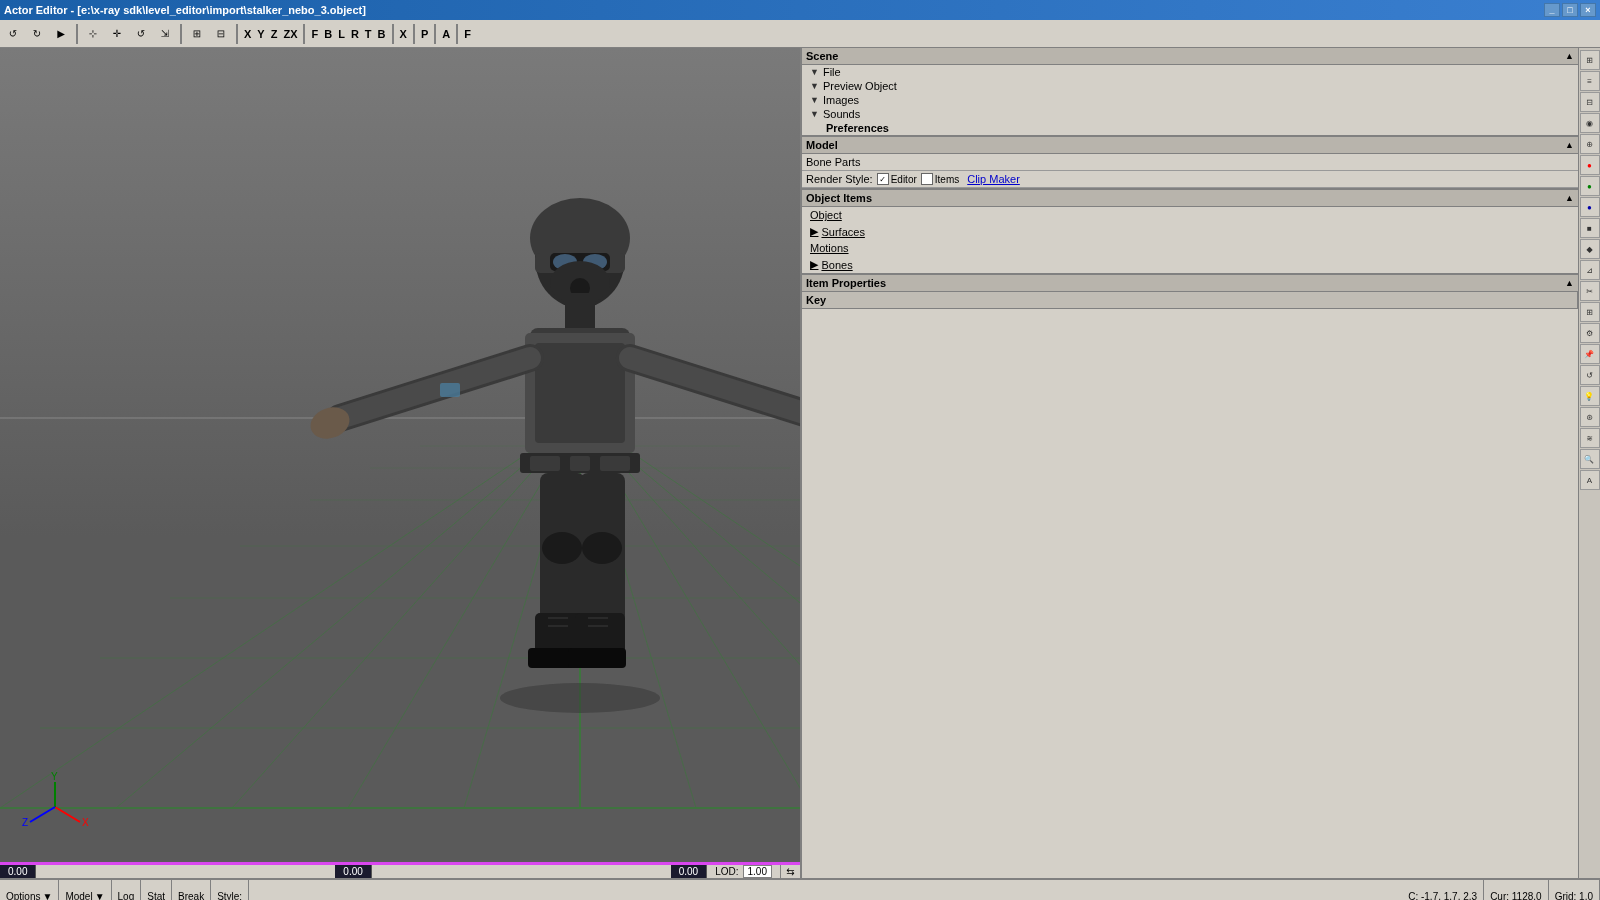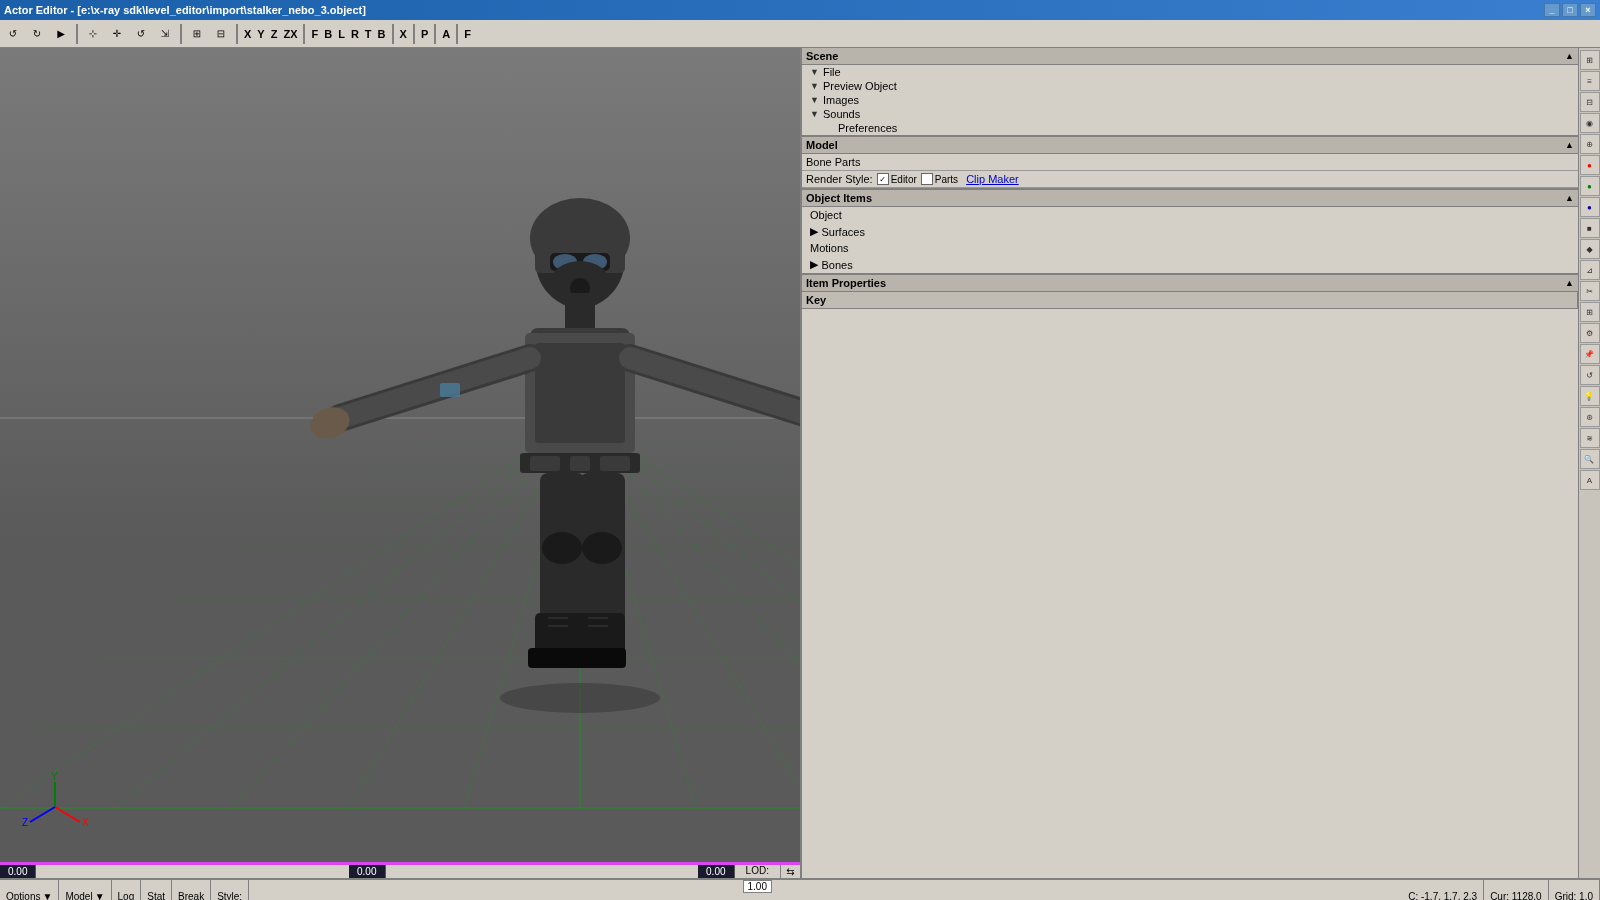--- a/index.html
+++ b/index.html
@@ -174,20 +174,21 @@
       font-size: 10px;
     }
 
     
     #object-items-panel {
       border-bottom: 2px solid #808080;
     }
     .obj-item {
       padding: 2px 8px;
       cursor: pointer;
+      text-decoration: underline;
     }
     .obj-item.expandable {
       display: flex;
       align-items: center;
       gap: 3px;
     }
 
     
     #item-properties-panel {
       flex: 1;
@@ -448,21 +449,21 @@
       </svg>
 
     </div>
 
     <div id="viewport-bottom-bar">
       <div class="vp-num">0.00</div>
       <div style="flex:1; background:#d4d0c8; height:100%; display:flex; align-items:center; justify-content:center;">
         <span class="vp-num" style="background:#1a1a2e; flex:none;">0.00</span>
       </div>
       <div class="vp-num">0.00</div>
-      <div style="background:#d4d0c8; height:100%; display:flex; align-items:center; padding:0 8px; gap:4px;flex-direction:column;">
+      <div style="background:#d4d0c8; height:100%; display:flex; align-items:center; padding:0 8px; gap:4px;">
         <span>LOD:</span>
         <span class="lod-val">1.00</span>
       </div>
       <div style="width:20px; height:100%; background:#d4d0c8; border-left:1px solid #808080; display:flex;align-items:center;justify-content:center; cursor:pointer;">⇆</div>
     </div>
   </div>
 
   <div id="right-content" style="display:flex;">
 
     <div id="panel-main" style="width:268px; display:flex; flex-direction:column; background:#d4d0c8; border-left:2px solid #808080;">
@@ -481,42 +482,42 @@
           <span>Preview Object</span>
         </div>
         <div class="scene-item">
           <span class="scene-arrow">▼</span>
           <span>Images</span>
         </div>
         <div class="scene-item">
           <span class="scene-arrow">▼</span>
           <span>Sounds</span>
         </div>
-        <div class="scene-item" style="padding-left:36px;">
+        <div class="scene-item" style="padding-left:24px;font-weight:bold;">
           <span>Preferences</span>
         </div>
       </div>
 
       <div id="model-panel" class="section-container">
         <div class="panel-header">
           <span>Model</span>
           <span class="panel-header-arrow">▲</span>
         </div>
         <div class="model-toolbar">
           <span>Bone Parts</span>
         </div>
         <div class="model-toolbar">
           <span>Render Style:</span>
           <div class="render-radio">
             <div class="checkbox-fake">✓</div>
             <span>Editor</span>
           </div>
           <div class="render-radio">
             <div class="checkbox-fake"></div>
-            <span>Parts</span>
+            <span>Items</span>
           </div>
           <span style="margin-left:4px; text-decoration:underline; cursor:pointer; color:#0000cc;">Clip Maker</span>
         </div>
       </div>
 
       <div id="object-items-panel" class="section-container">
         <div class="panel-header">
           <span>Object Items</span>
           <span class="panel-header-arrow">▲</span>
         </div>

